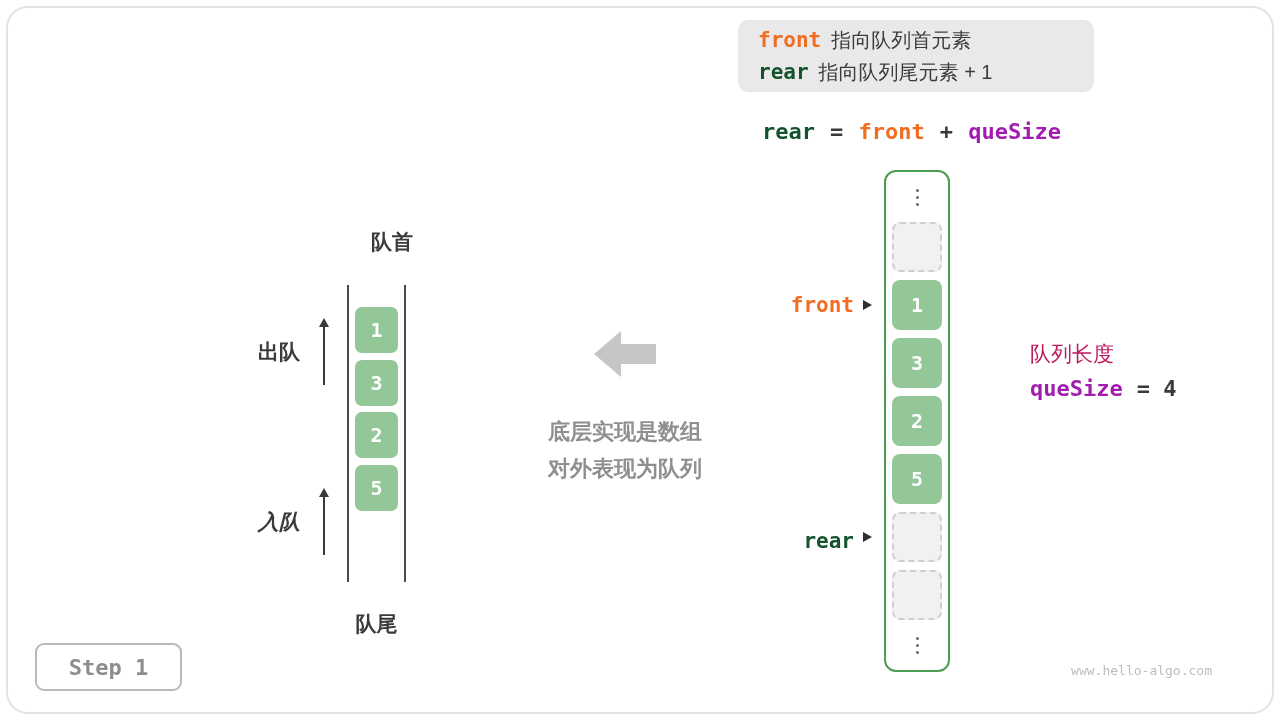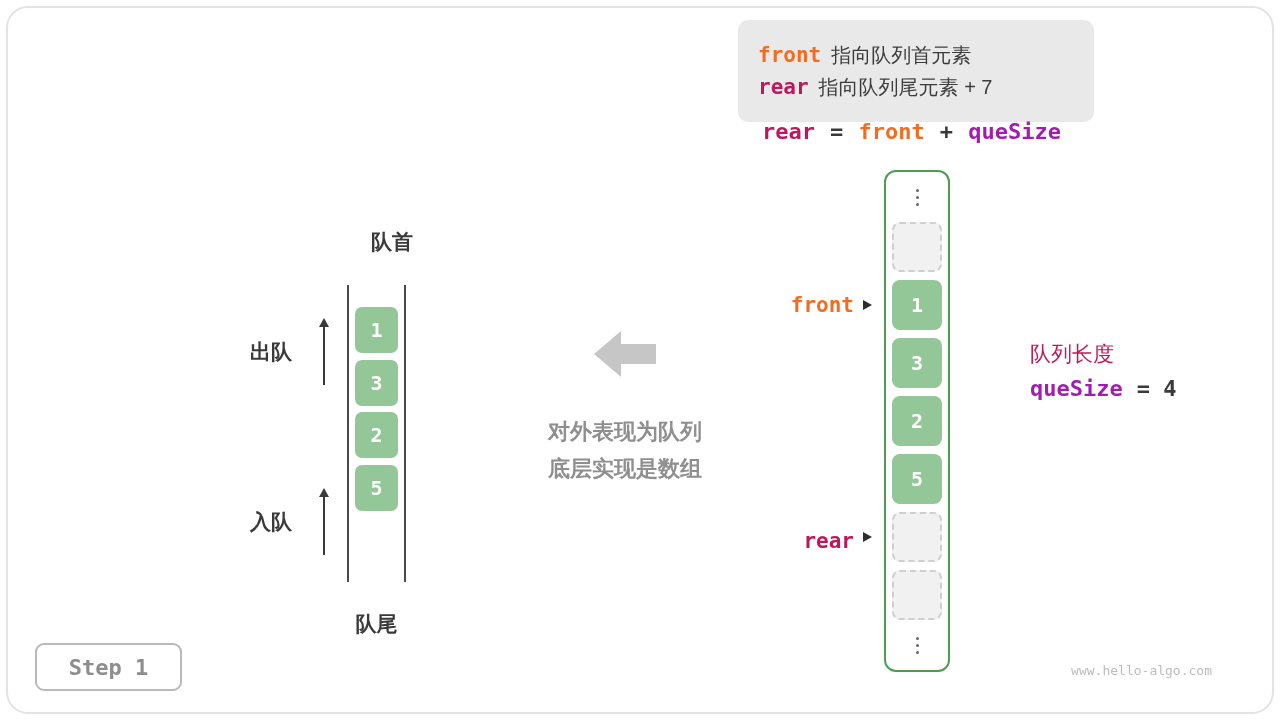--- a/index.html
+++ b/index.html
@@ -1,27 +1,27 @@
 <!DOCTYPE html>
 <html><head>
 <meta charset="utf-8">
 <style>
   * { margin:0; padding:0; box-sizing:border-box; }
   html,body { width:1280px; height:720px; background:#ffffff; overflow:hidden; }
   body { position:relative; font-family:"Liberation Sans", sans-serif; color:#3a3a3a; }
   .mono { font-family:"DejaVu Sans Mono", monospace; font-weight:bold; }
   .c-front { color:#f26d21; }
-  .c-rear  { color:#be185d;margin-top:8px; }
+  .c-rear  { color:#14532d;margin-top:8px; }
   .c-size  { color:#a21caf; }
   .dark    { color:#3a3a3a; }
 
   .frame { position:absolute; inset:6px; border:2px solid #e3e3e3; border-radius:22px; pointer-events:none; }
 
   
-  .legend { position:absolute; left:738px; top:20px; width:356px; background:#e9e9e9; border-radius:10px; padding:19px 20px; }
+  .legend { position:absolute; left:738px; top:20px; width:356px; background:#e9e9e9; border-radius:10px; padding:4px 20px; }
   .legend-line { font-size:20px; line-height:32px; color:#3c3c3c; white-space:nowrap; }
   .legend-line .kw { font-size:21px; margin-right:10px; }
 
   
   .equation { position:absolute; left:762px; top:119px; font-size:22px; white-space:nowrap; }
   .equation span { font-family:"DejaVu Sans Mono", monospace; font-weight:bold; margin-right:9px; }
 
   
   .array-col { position:absolute; left:884px; top:170px; width:66px; background:#ffffff;
                border:2px solid #4c9e52; border-radius:12px; padding:8px 0;
@@ -48,23 +48,23 @@
   
   .queue-rail { position:absolute; left:347px; top:285px; width:59px; height:297px;
                 border-left:2px solid #4a4a4a; border-right:2px solid #4a4a4a; }
   .qbox { position:absolute; left:6px; width:43px; height:46px; background:#94c798; border-radius:7px;
           color:#ffffff; display:flex; align-items:center; justify-content:center;
           font-family:"DejaVu Sans Mono", monospace; font-weight:bold; font-size:20px; }
   .qbox.b0 { top:22px; } .qbox.b1 { top:75px; } .qbox.b2 { top:127px; } .qbox.b3 { top:180px; }
 
   .q-head-label { position:absolute; left:340px; top:228px; width:73px; text-align:right; font-size:21px; font-weight:bold; }
   .q-tail-label { position:absolute; left:340px; top:610px; width:73px; text-align:center; font-size:21px; font-weight:bold; }
-  .op-label { position:absolute; left:250px; width:58px; text-align:left; font-size:21px; font-weight:bold; }
+  .op-label { position:absolute; left:250px; width:58px; text-align:center; font-size:21px; font-weight:bold; }
   .op-label.dequeue { top:338px; }
-  .op-label.enqueue { top:508px; }
+  .op-label.enqueue { top:508px;font-style:italic; }
 
   .up-arrow { position:absolute; left:318px; width:12px; }
   .up-arrow.a1 { top:318px; } .up-arrow.a2 { top:488px; }
   .up-arrow .head { width:0; height:0; margin:0 auto; border-left:5px solid transparent; border-right:5px solid transparent; border-bottom:9px solid #3a3a3a; }
   .up-arrow .shaft { width:2px; height:58px; background:#3a3a3a; margin:0 auto; }
 
   
   .big-arrow { position:absolute; left:594px; top:331px; }
   .mid-caption { position:absolute; left:495px; top:413px; width:260px; text-align:center;
                  font-size:22px; font-weight:bold; color:#8f8f8f; line-height:37px; }
@@ -79,21 +79,21 @@
 </head>
 <body>
 
 <div class="frame"></div>
 
 <div class="legend">
   <div class="legend-line">
     <span class="mono c-front kw">front</span><span>指向队列首元素</span>
   </div>
   <div class="legend-line">
-    <span class="mono c-rear kw">rear</span><span>指向队列尾元素 + 7</span>
+    <span class="mono c-rear kw">rear</span><span>指向队列尾元素 + 1</span>
   </div>
 </div>
 
 <div class="equation">
   <span class="c-rear">rear</span>
   <span class="dark">=</span>
   <span class="c-front">front</span>
   <span class="dark">+</span>
   <span class="c-size">queSize</span>
 </div>
@@ -152,18 +152,18 @@
     <div class="head"></div>
     <div class="shaft"></div>
   </div>
 
 <div class="big-arrow">
   <svg width="62" height="46" viewBox="0 0 62 46">
       <polygon points="0,23 27,0 27,13 62,13 62,33 27,33 27,46" fill="#c6c6c6"></polygon>
     </svg>
 </div>
 <div class="mid-caption">
+  <div>底层实现是数组</div>
   <div>对外表现为队列</div>
-  <div>底层实现是数组</div>
 </div>
 
 <div class="step-box">Step 1</div>
 <div class="watermark">www.hello-algo.com</div>
 
 </body></html>

